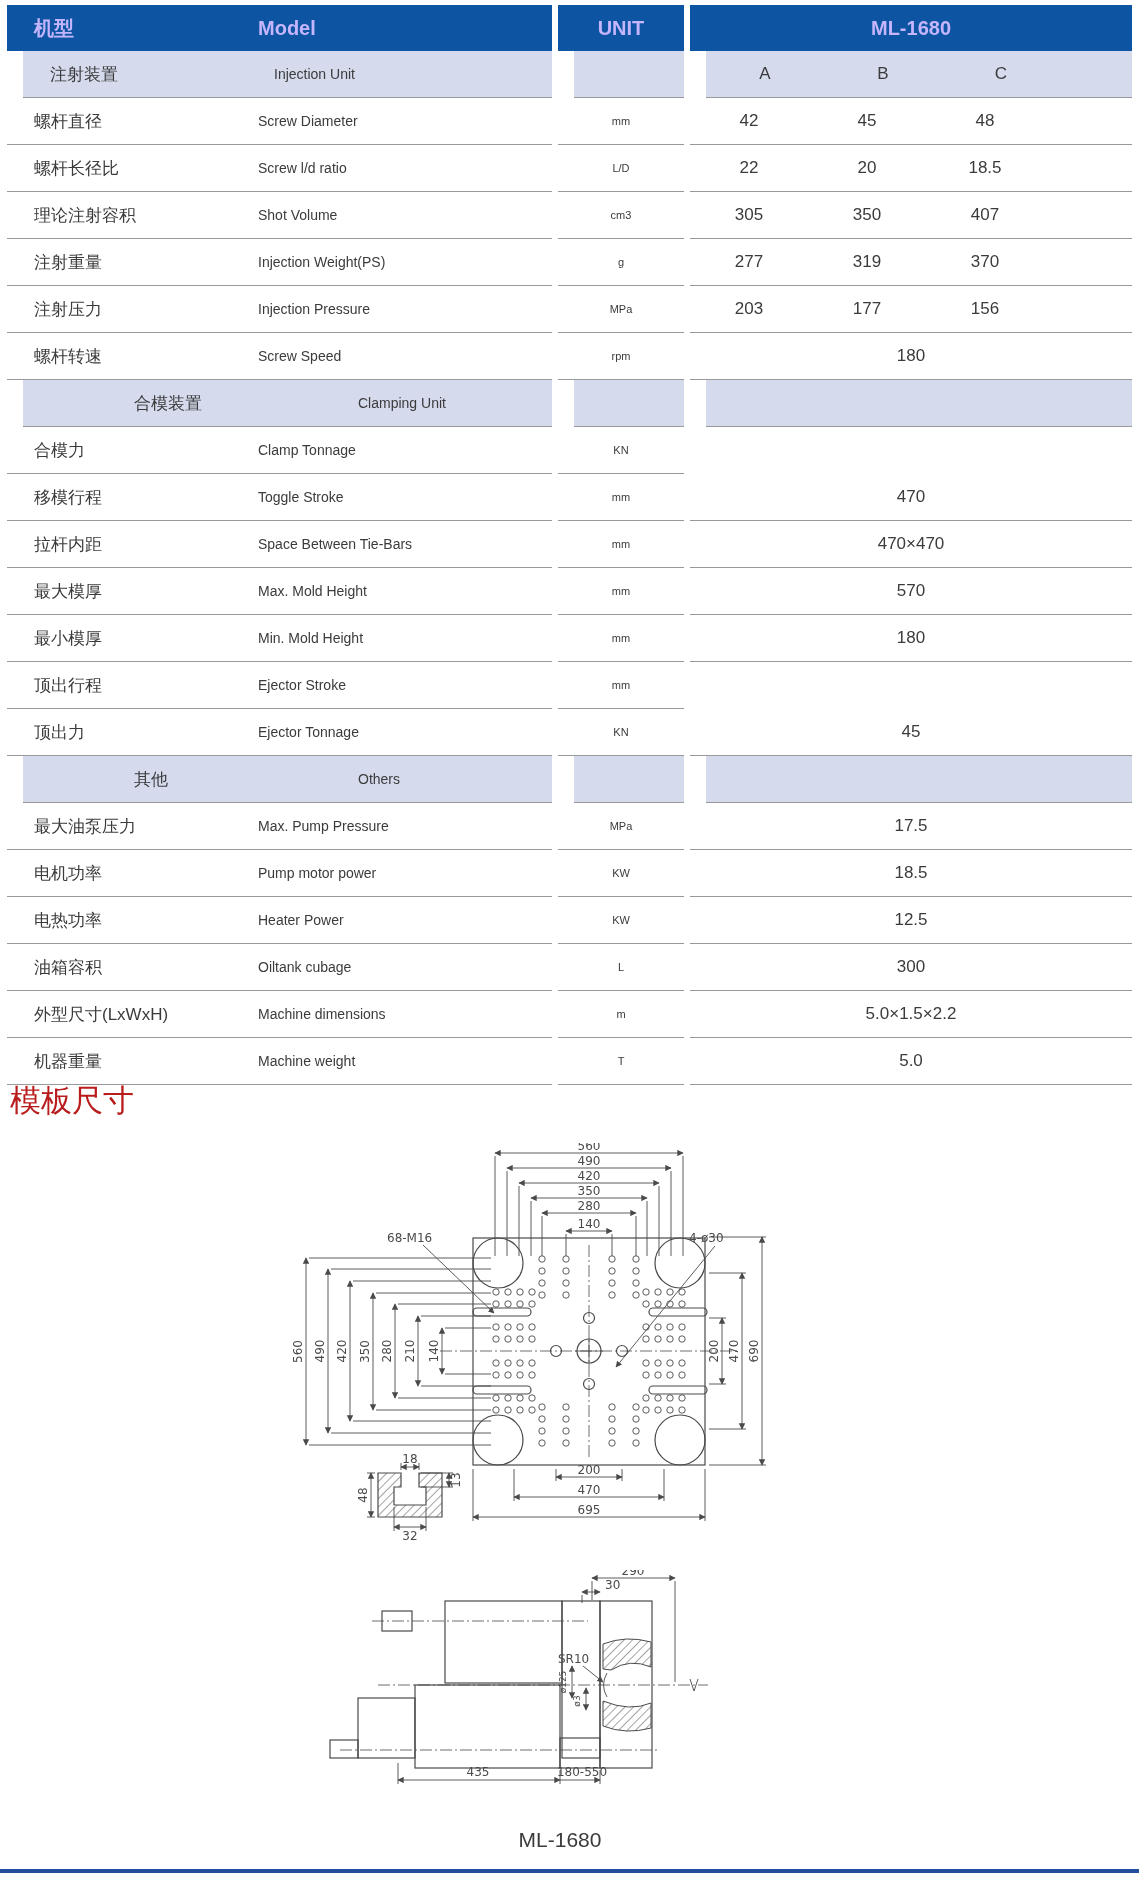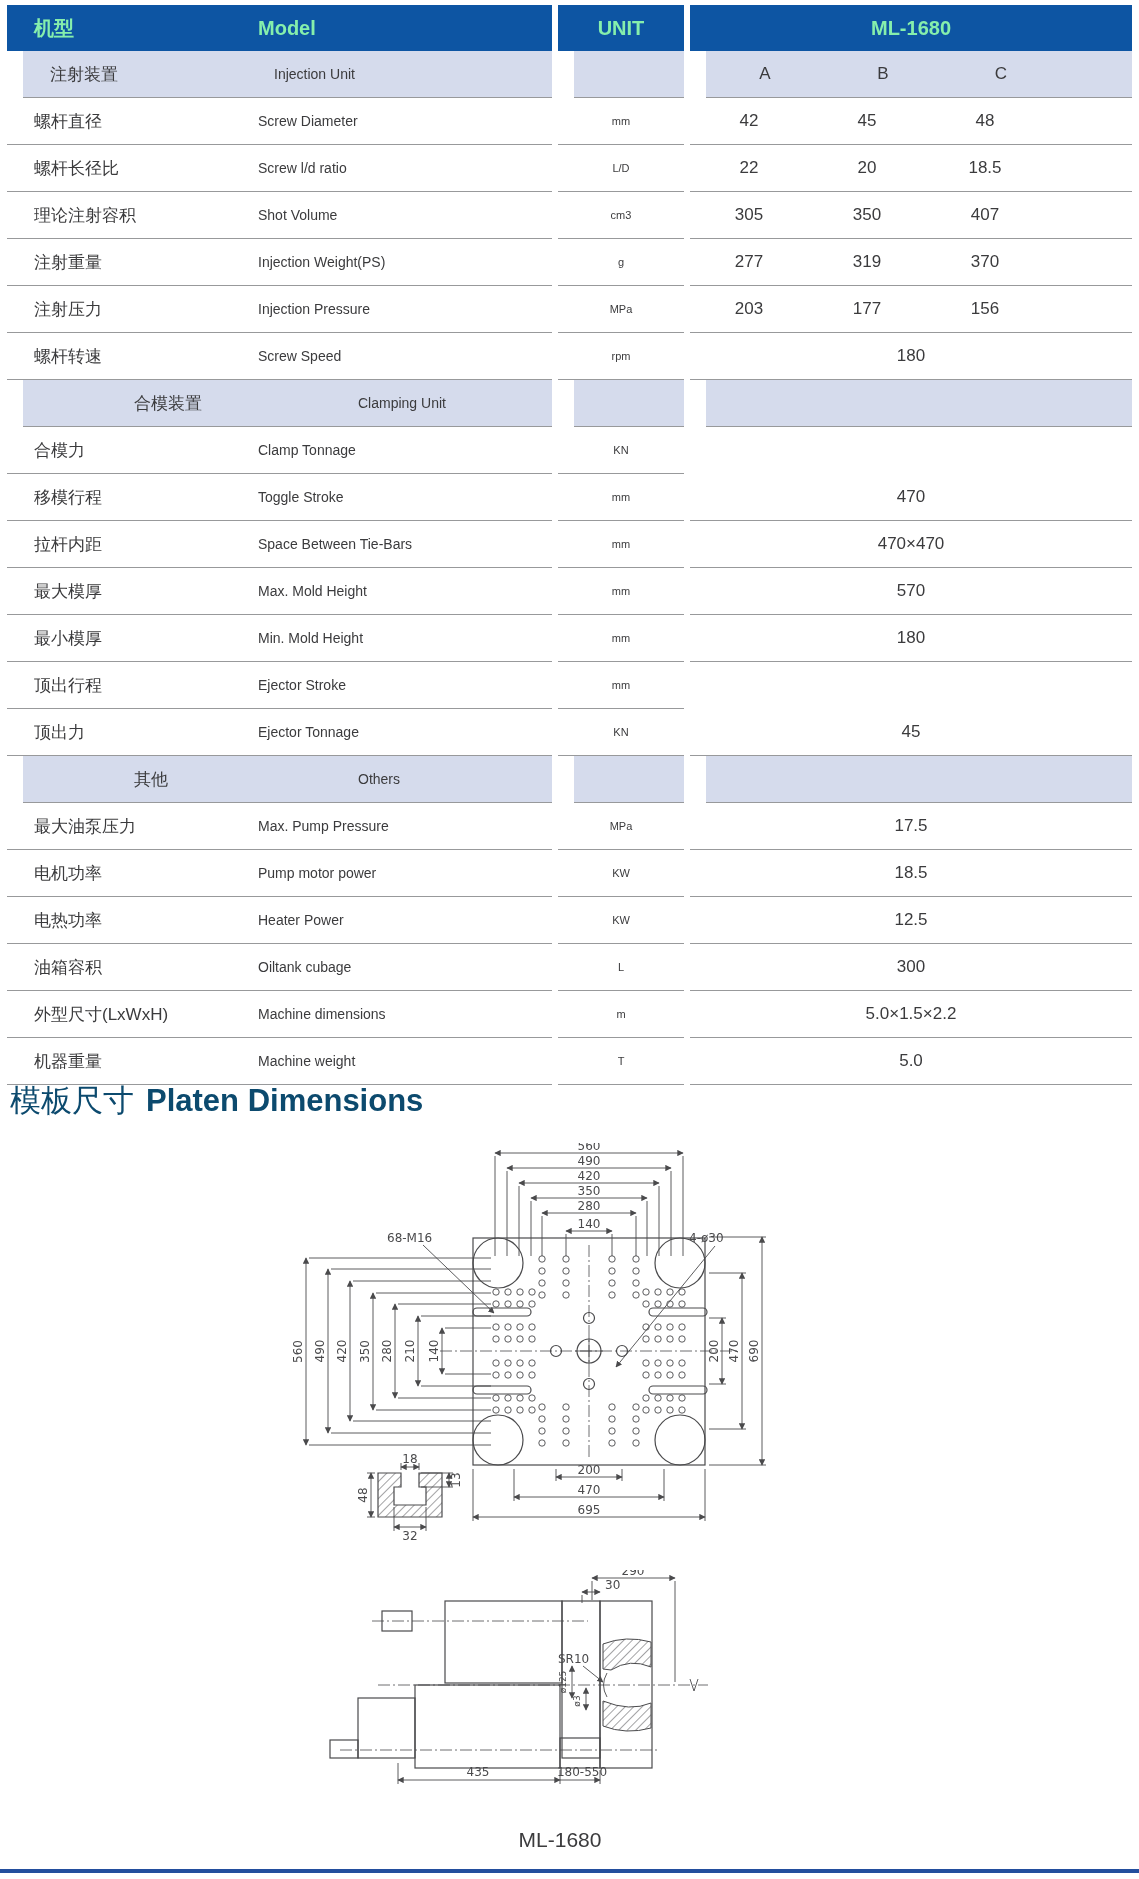--- a/index.html
+++ b/index.html
@@ -5,36 +5,36 @@
   html,body{margin:0;padding:0;}
   body{
     width:1139px;height:1879px;position:relative;background:#ffffff;
     font-family:"Liberation Sans","DejaVu Sans",sans-serif;color:#3b3b3d;
     overflow:hidden;
   }
   
   #spec-table{position:absolute;left:7px;top:5px;width:1125px;}
   .trow{display:grid;grid-template-columns:545px 126px 442px;column-gap:6px;}
   .trow .cell{border-bottom:1px solid #98999b;display:flex;align-items:center;height:46px;}
-  .trow.head .cell{height:46px;border-bottom:none;background:#0d55a3;color:#86efac;font-weight:bold;font-size:20px;}
+  .trow.head .cell{height:46px;border-bottom:none;background:#0d55a3;color:#c4b5fd;font-weight:bold;font-size:20px;}
   .labels{display:flex;align-items:center;}
   .labels .cn{width:224px;padding-left:27px;font-size:17px;flex:none;}
   .labels .en{font-size:14px;}
   .trow.head .cn,.trow.head .en{font-size:20px;}
   .trow.section .cell{background:#d5dbec;margin-left:16px;}
   .trow.section .cn{padding-left:111px;}
   .unitcell{justify-content:center;font-size:11px;}
   .trow.head .unitcell{font-weight:bold;}
   .valcell{font-size:17px;}
   .abc{display:grid;grid-template-columns:118px 118px 118px;width:354px;}
   .abc span{text-align:center;}
   .merged{width:100%;text-align:center;}
   .trow.head .merged{font-size:20px;}
   
-  #platen-heading{position:absolute;left:10px;top:1080px;display:flex;align-items:baseline;color:#0c4a6e;}
+  #platen-heading{position:absolute;left:10px;top:1080px;display:flex;align-items:baseline;color:#b91c1c;}
   #platen-heading .cnh{font-size:31px;}
   #platen-heading .enh{font-size:31px;font-weight:bold;margin-left:12px;}
   
   svg{position:absolute;}
   #front-view{left:275px;top:1143px;}
   #side-view{left:320px;top:1570px;}
   svg text{font-family:"DejaVu Sans","Liberation Sans",sans-serif;fill:#4a4a4c;}
   .dimtxt{font-size:12px;}
   .smalltxt{font-size:9px;}
   #caption{position:absolute;left:0;top:1828px;width:1120px;text-align:center;font-size:21px;color:#3b3b3d;}
@@ -291,21 +291,20 @@
         <div class="cell unitcell">T</div>
         <div class="cell valcell">
           <span class="merged">5.0</span>
         </div>
       </div>
     </div>
 </div>
 
 <div id="platen-heading">
   <span class="cnh">模板尺寸</span>
-  <span class="enh">Platen Dimensions</span>
 </div>
 
 <svg id="front-view" width="580" height="420" viewBox="0 0 580 420">
   <defs>
     <marker id="ar" viewBox="0 0 10 10" refX="9" refY="5" markerWidth="7" markerHeight="7" orient="auto-start-reverse">
       <path d="M0,0 L10,5 L0,10 z" fill="#4a4a4c"></path>
     </marker>
     <pattern id="hatch" width="6" height="6" patternUnits="userSpaceOnUse" patternTransform="rotate(45)">
       <line x1="0" y1="0" x2="0" y2="6" stroke="#55565a" stroke-width="1.1"></line>
     </pattern>

